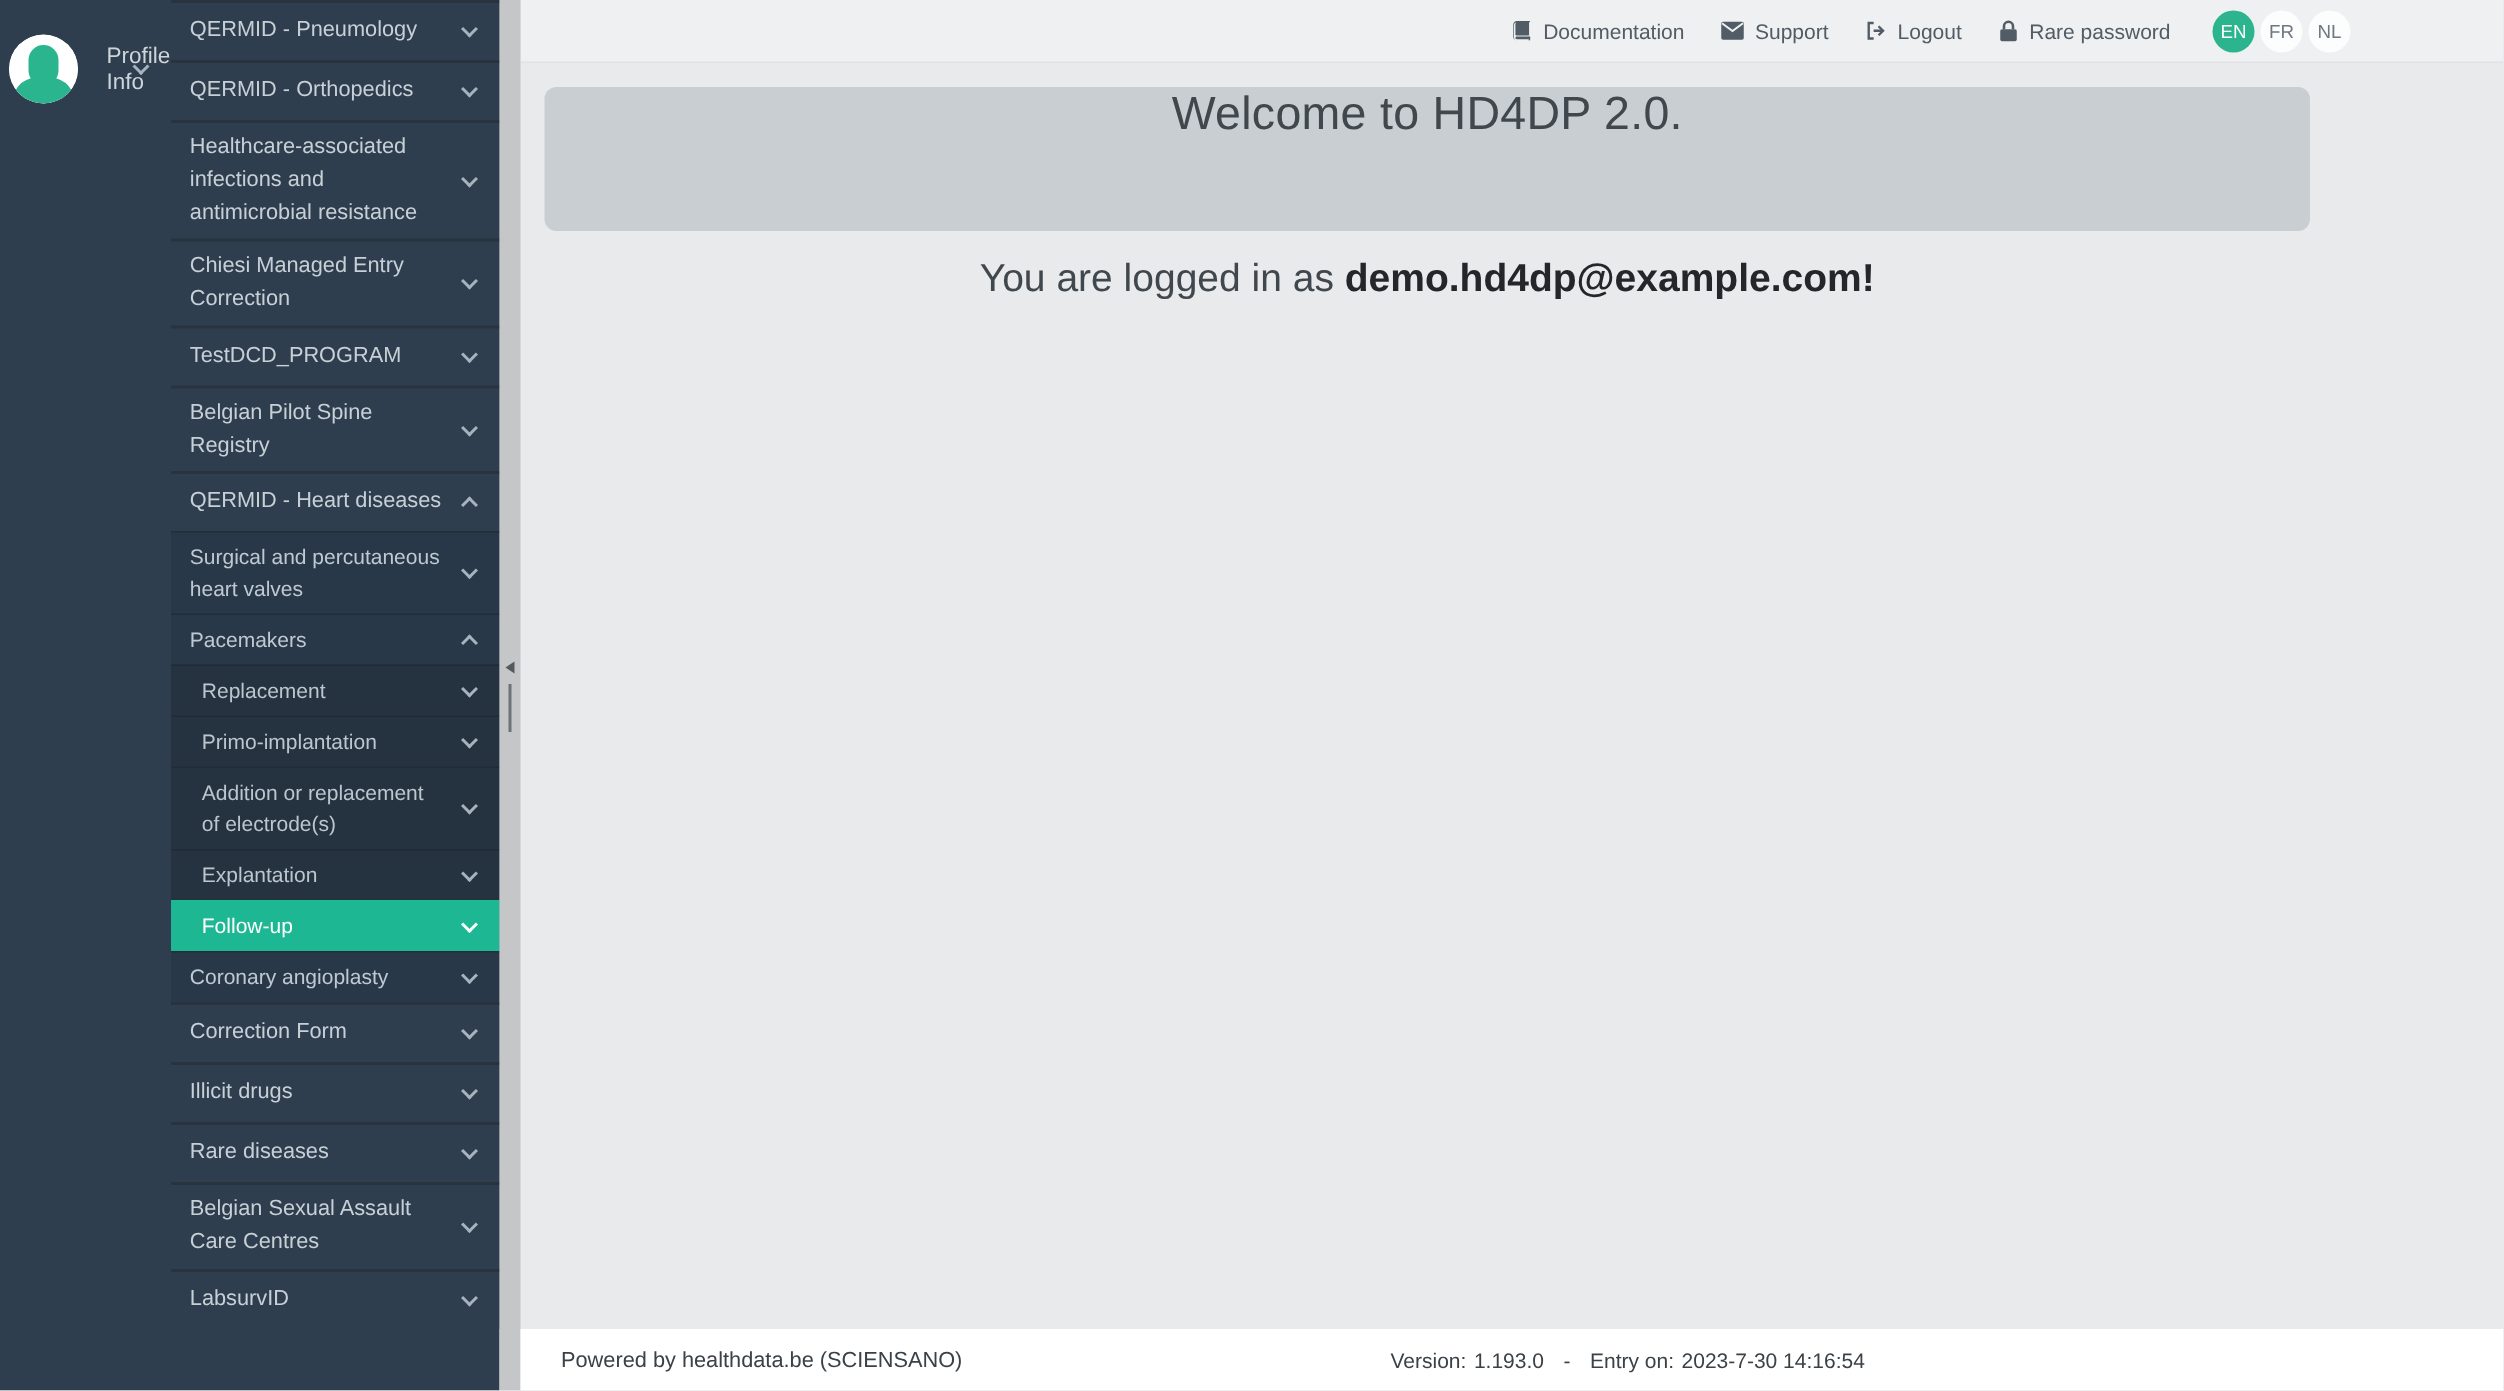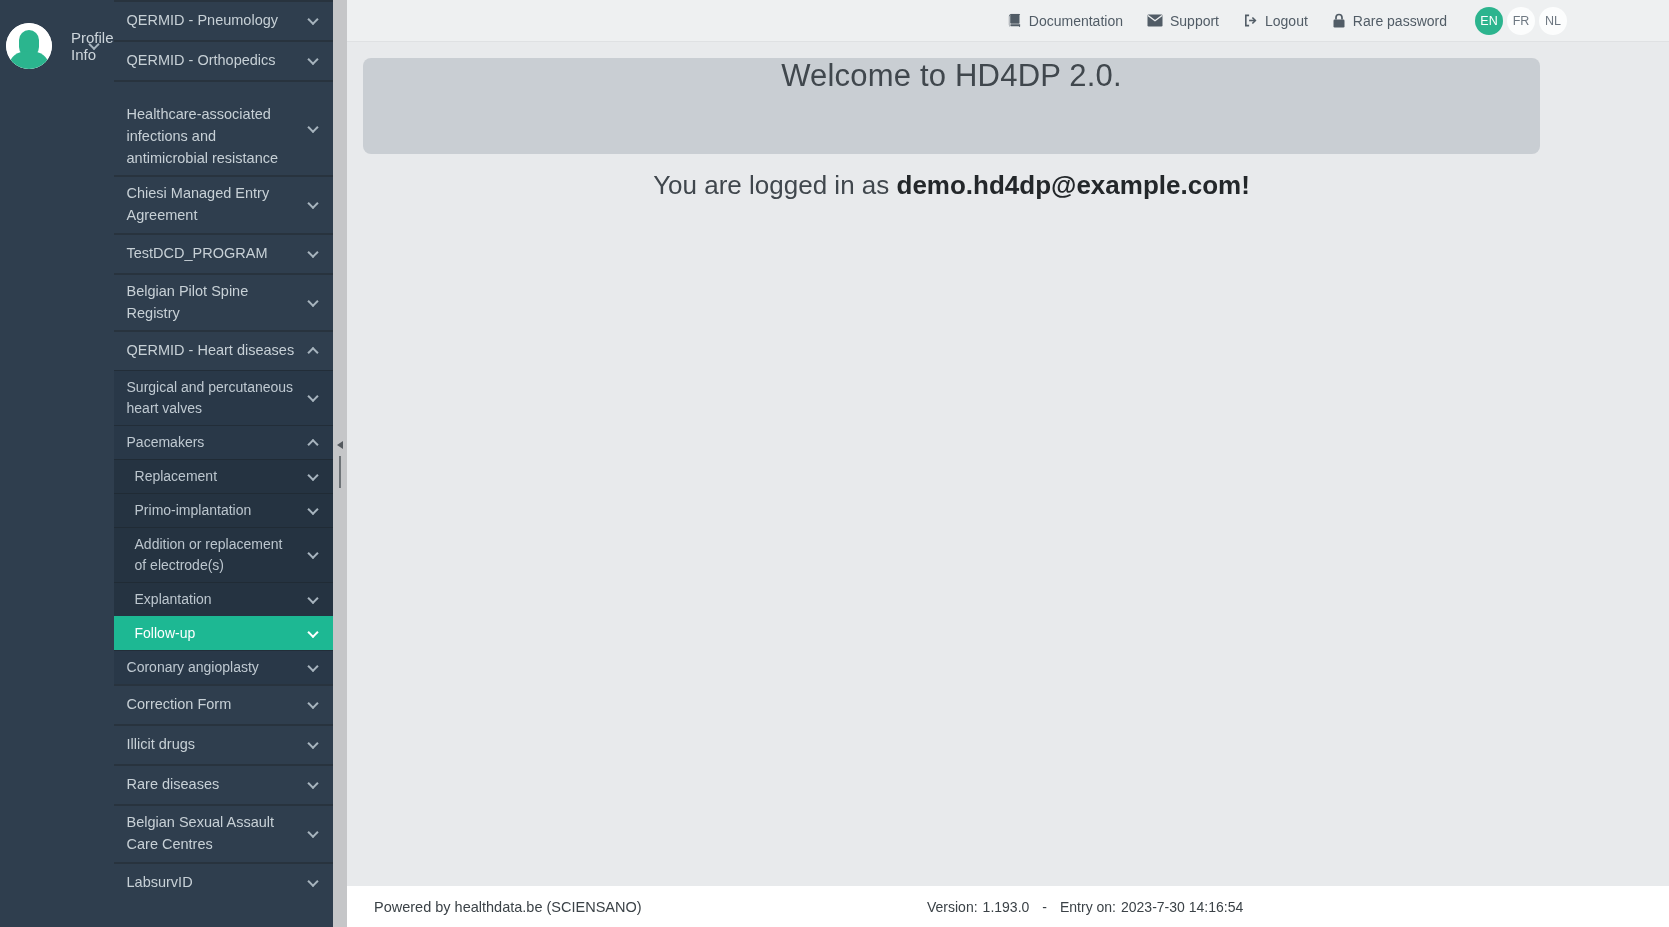--- a/index.html
+++ b/index.html
@@ -153,25 +153,25 @@
   <nav class="nav">
     <div class="nav-item lvl0">
         <span>QERMID - Pneumology</span>
         <span class="chev"></span>
       </div>
     <div class="nav-item lvl0">
         <span>QERMID - Orthopedics</span>
         <span class="chev"></span>
       </div>
     <div class="nav-item lvl0">
-        <span style="max-width:242px;display:inline-block;margin-top:16px;">Healthcare-associated infections and antimicrobial resistance</span>
-        <span class="chev"></span>
-      </div>
-    <div class="nav-item lvl0">
-        <span>Chiesi Managed Entry Agreement</span>
+        <span style="max-width:242px;display:inline-block;">Healthcare-associated infections and antimicrobial resistance</span>
+        <span class="chev"></span>
+      </div>
+    <div class="nav-item lvl0">
+        <span>Chiesi Managed Entry Correction</span>
         <span class="chev"></span>
       </div>
     <div class="nav-item lvl0">
         <span>TestDCD_PROGRAM</span>
         <span class="chev"></span>
       </div>
     <div class="nav-item lvl0">
         <span>Belgian Pilot Spine Registry</span>
         <span class="chev"></span>
       </div>

